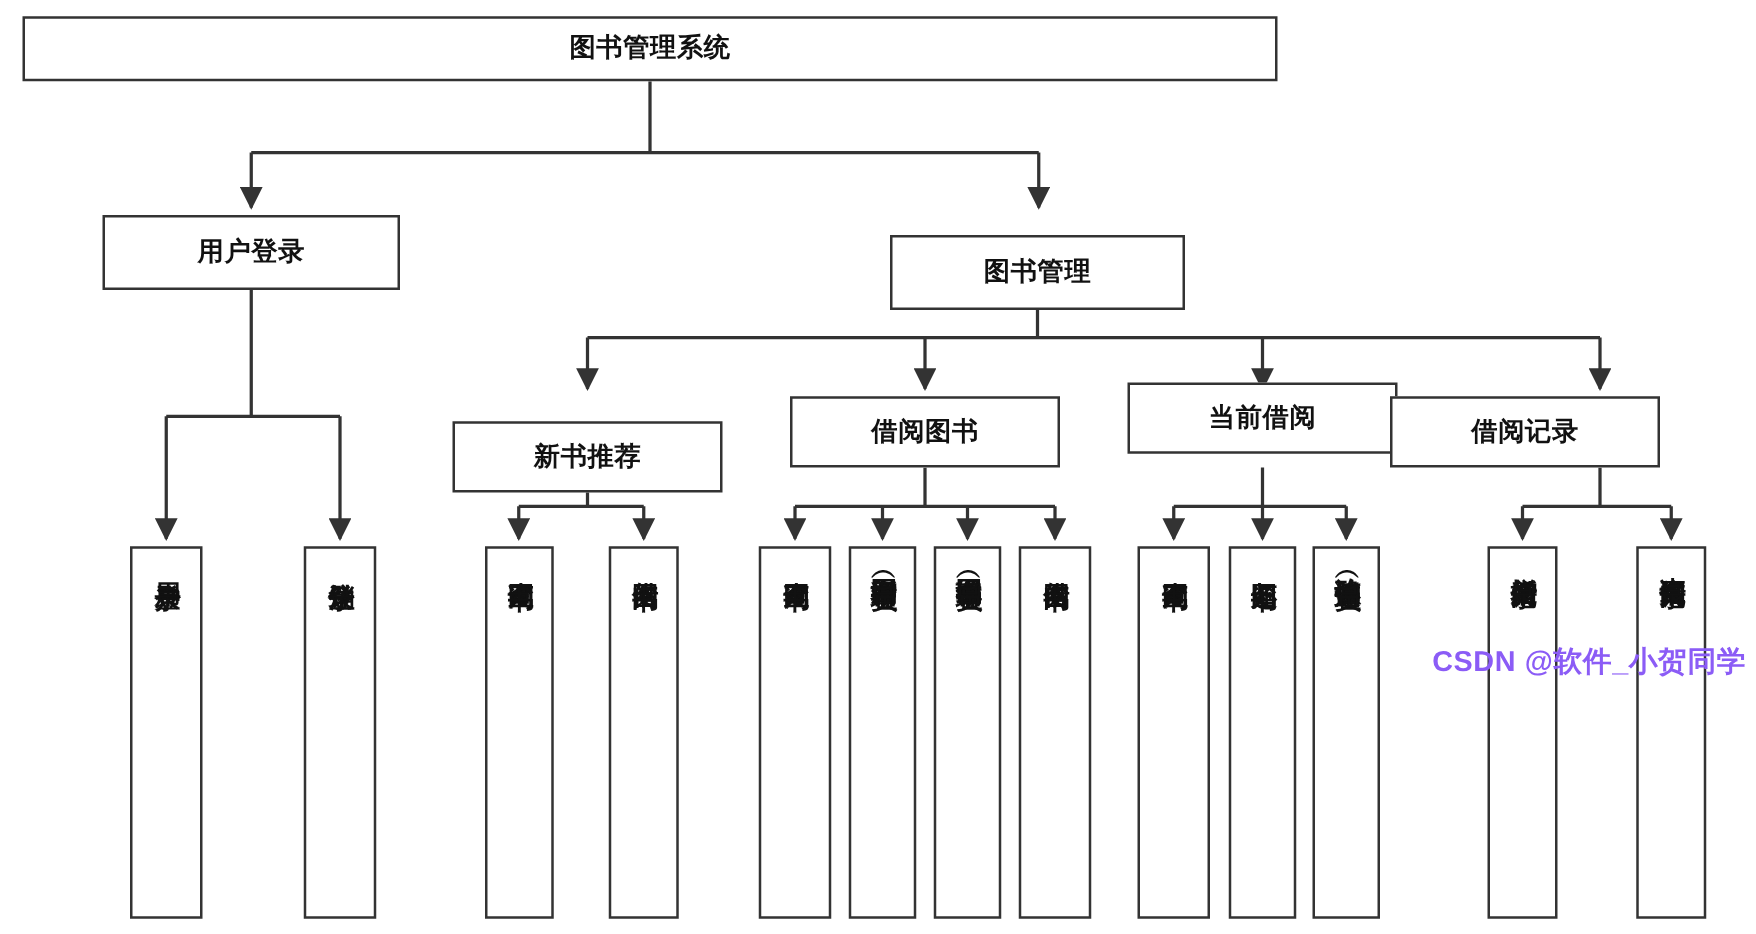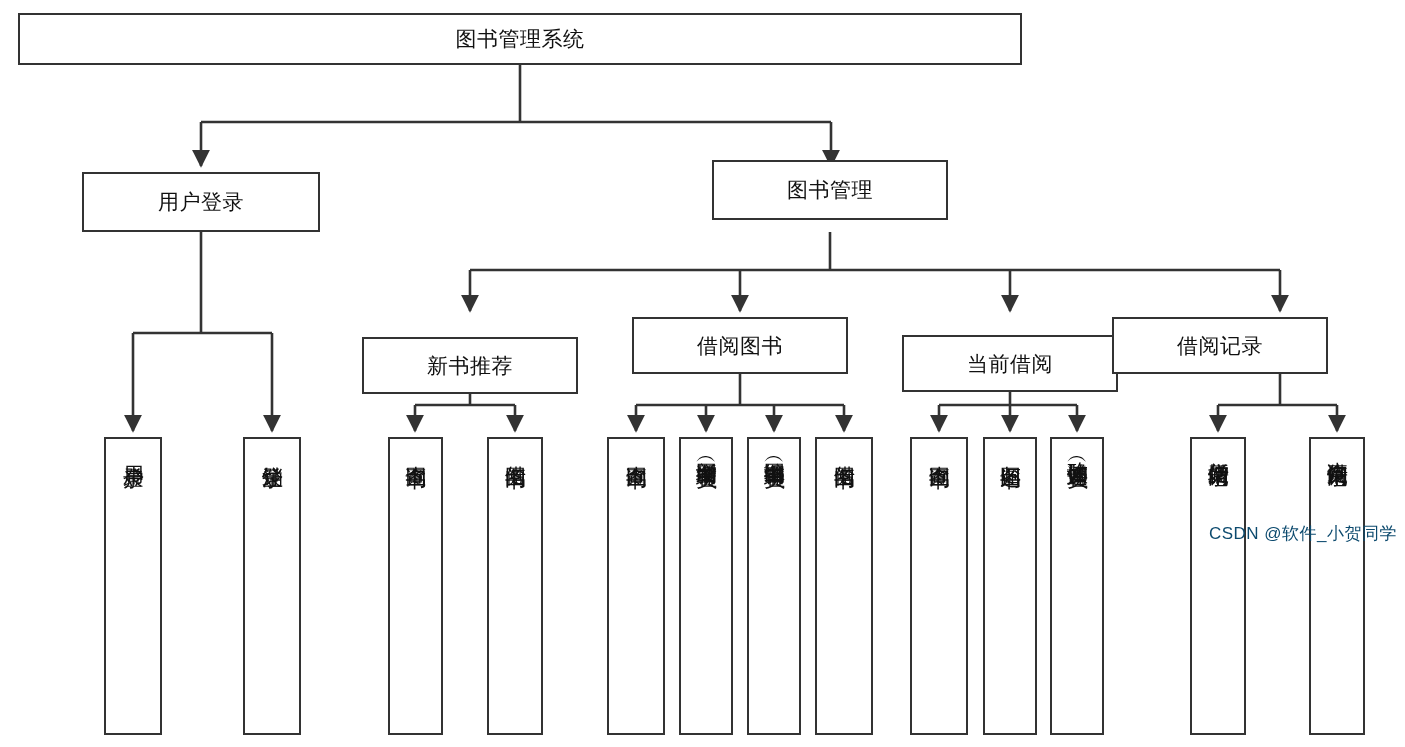--- a/index.html
+++ b/index.html
@@ -11,20 +11,21 @@
     width: 1405px;
     height: 747px;
     font-family: "Liberation Sans", "DejaVu Sans", sans-serif;
     overflow: hidden;
   }
   #diagram-root {
     position: relative;
     width: 1405px;
     height: 549px;
     background: #ffffff;
+    font-weight: bold;
   }
   svg#diagram-svg {
     position: absolute;
     left: 0;
     top: 0;
     width: 1405px;
     height: 747px;
     display: block;
   }
   .node-box {
@@ -60,22 +61,22 @@
     justify-content: center;
     padding-top: 10px;
   }
   .leaf-box.tall-text {
     padding-top: 6px;
   }
   #watermark {
     position: absolute;
     right: 8px;
     bottom: 4px;
-    font-size: 17px;
-    color: #0c4a6e;
+    font-size: 23px;
+    color: #8b5cf6;
     white-space: nowrap;
     letter-spacing: 0.5px;
     pointer-events: none;
   }
 </style>
 </head>
 <body>
 
 <div id="diagram-root">
 
@@ -142,33 +143,33 @@
   </svg>
 
   <div class="node-box" style="left:18px; top:13px; width:1004px; height:52px;">
     <span class="node-label-h">图书管理系统</span>
   </div>
 
   <div class="node-box" style="left:82px; top:172px; width:238px; height:60px;">
     <span class="node-label-h">用户登录</span>
   </div>
 
-  <div class="node-box" style="left:712px; top:160px; width:236px; height:60px;">
+  <div class="node-box" style="left:712px; top:188px; width:236px; height:60px;">
     <span class="node-label-h">图书管理</span>
   </div>
 
   <div class="node-box" style="left:362px; top:317px; width:216px; height:57px;margin-top:20px;">
     <span class="node-label-h">新书推荐</span>
   </div>
 
   <div class="node-box" style="left:632px; top:317px; width:216px; height:57px;">
     <span class="node-label-h">借阅图书</span>
   </div>
 
-  <div class="node-box" style="left:902px; top:335px; width:216px; height:57px;">
+  <div class="node-box" style="left:902px; top:306px; width:216px; height:57px;">
     <span class="node-label-h">当前借阅</span>
   </div>
 
   <div class="node-box" style="left:1112px; top:317px; width:216px; height:57px;">
     <span class="node-label-h">借阅记录</span>
   </div>
 
   <div class="node-box leaf-box" style="left:104px; top:437px; width:58px; height:298px;">
     <span class="node-label-v">用户登录</span>
   </div>

